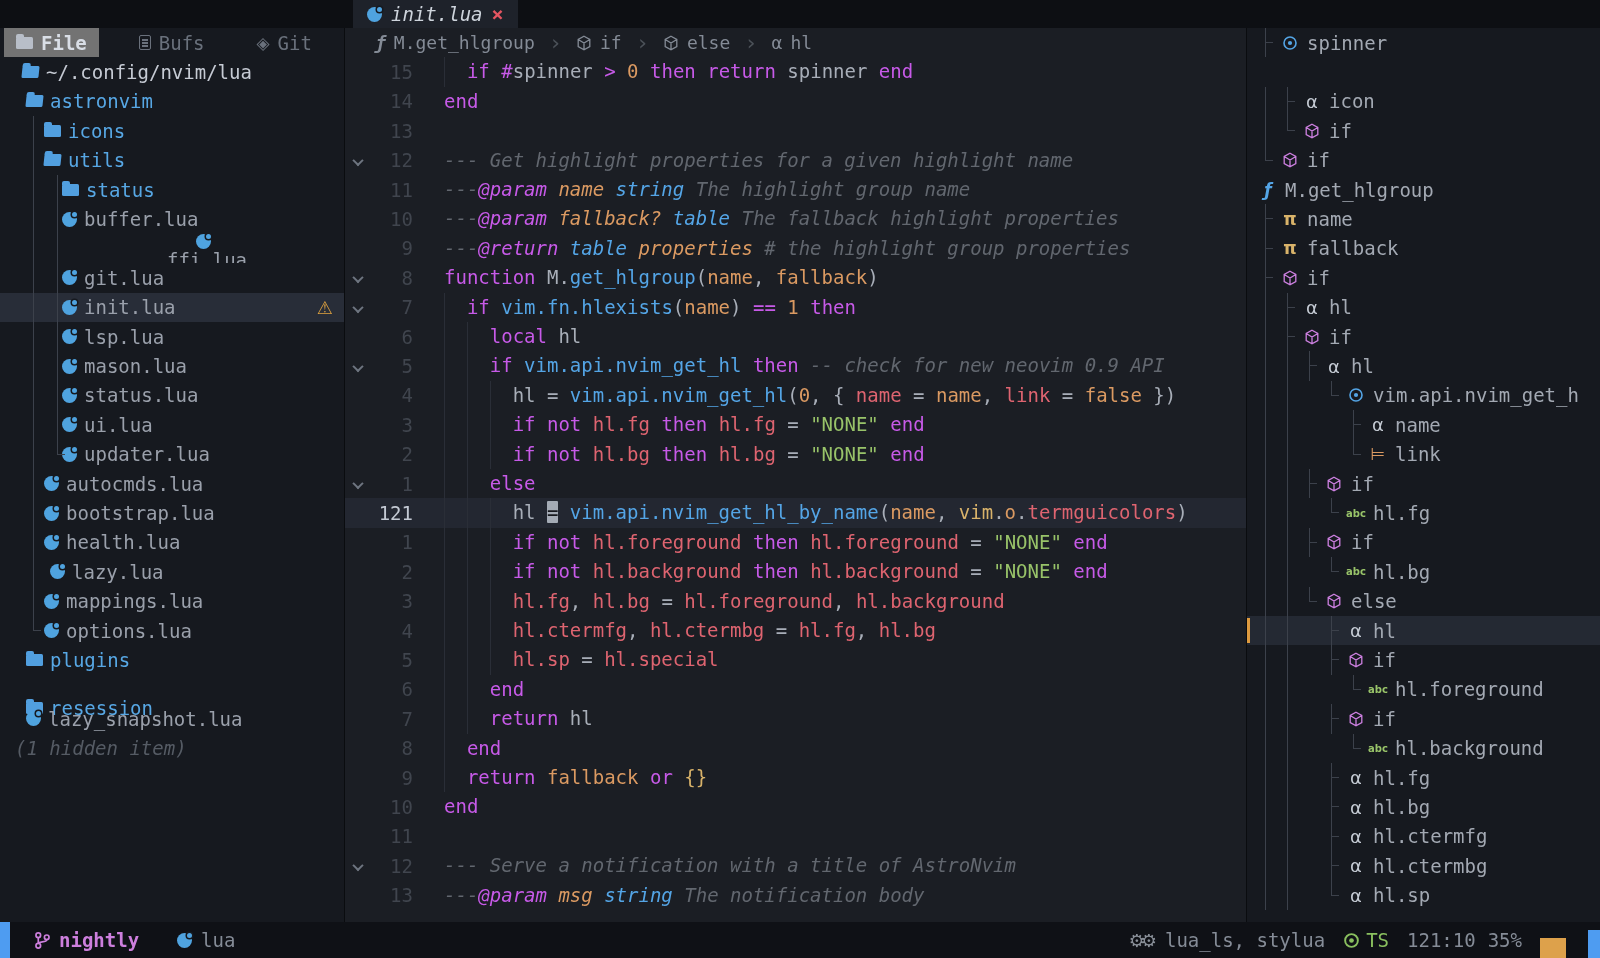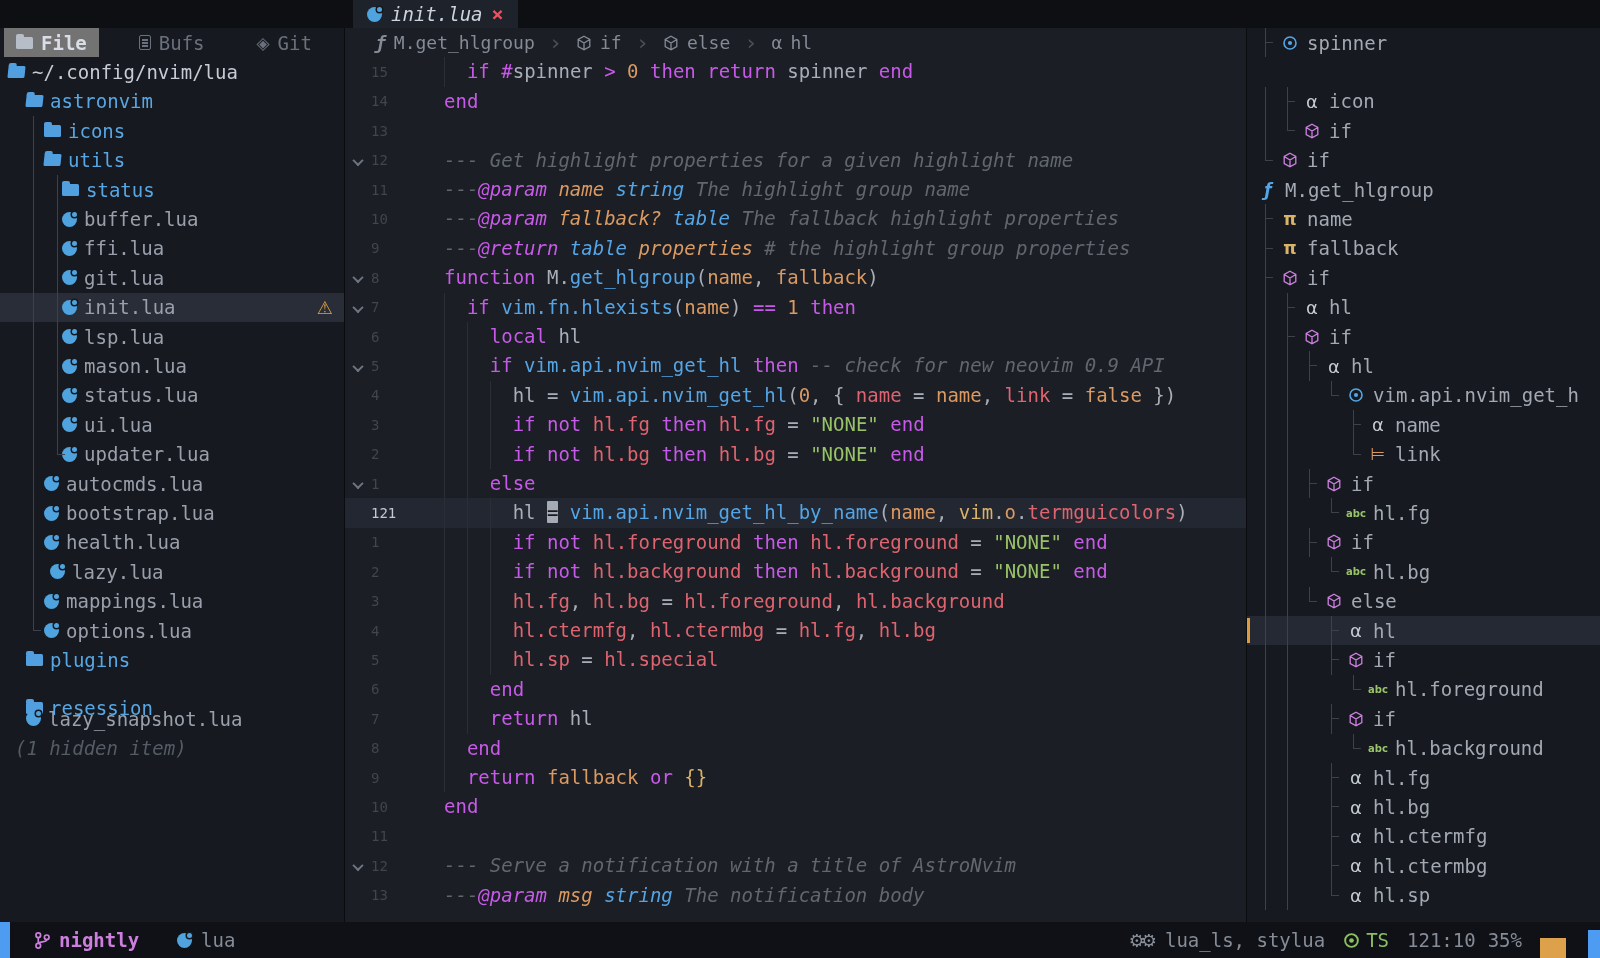--- a/index.html
+++ b/index.html
@@ -66,21 +66,21 @@
 
   
   #winbar{position:absolute;left:0;top:0;height:29.4px;display:flex;align-items:center;
     padding-left:30px;color:#848b96;font-size:18px;gap:8px;white-space:nowrap}
   #winbar .sep{color:#4b5158;font-size:22px;margin:0 6px;font-weight:200}
   .crow{position:absolute;left:0;width:901px;height:29.4px;display:flex;align-items:center}
   .crow.cursorline{background:var(--cursorline)}
   .fold{width:26px;text-align:center;flex:none}
   .fchev{display:inline-block;width:8px;height:8px;border-left:2px solid #6e7580;
     border-bottom:2px solid #6e7580;transform:rotate(-45deg) translate(1px,-1px)}
-  .lnum{width:42px;flex:none;text-align:left;color:var(--lnum);font-size:14px}
+  .lnum{width:42px;flex:none;text-align:right;color:var(--lnum);font-size:19px}
   .crow.cursorline .lnum{color:#c3c9d3}
   .ctext{flex:1;margin-left:31px;font-size:19px;color:var(--fg);white-space:pre;
     position:relative;overflow:hidden;line-height:29.4px}
   .ctext .ig{position:absolute;top:0;bottom:0;width:1px;background:var(--guide)}
   .c-kw{color:var(--purple)} .c-fn{color:var(--blue)} .c-or{color:var(--orange)}
   .c-rd{color:var(--red)} .c-gr{color:var(--green)} .c-yl{color:var(--yellow)}
   .c-cm{color:var(--comment);font-style:italic}
   .c-an{color:var(--purple);font-style:italic}
   .c-ty{color:var(--blue);font-style:italic}
   .c-oi{color:var(--orange);font-style:italic}
@@ -139,21 +139,21 @@
         <div class="ft-tab" style="margin-left: 28px;">
           <span class="ic-file"></span>
           <span>Bufs</span>
         </div>
         <div class="ft-tab" style="margin-left: 28px;">
           <span class="ic-git">◈</span>
           <span>Git</span>
         </div>
       </div>
     <div id="ft-items">
-        <div class="frow" style="top: 29.4px; padding-left: 8px;">
+        <div class="frow" style="top: 29.4px; padding-left: 22px;">
           <span class="ic-folder open"></span>
           <span class="lbl bright">~/.config/nvim/lua</span>
         </div>
         <div class="frow" style="top: 58.8px; padding-left: 26px;">
           <span class="ic-folder open"></span>
           <span class="lbl blue">astronvim</span>
         </div>
         <div class="frow" style="top: 88.2px; padding-left: 44px;">
           <span class="ic-folder"></span>
           <span class="lbl blue">icons</span>
@@ -163,21 +163,21 @@
           <span class="lbl blue">utils</span>
         </div>
         <div class="frow" style="top: 147px; padding-left: 62px;">
           <span class="ic-folder"></span>
           <span class="lbl blue">status</span>
         </div>
         <div class="frow" style="top: 176.4px; padding-left: 62px;">
           <span class="ic-lua"></span>
           <span class="lbl ">buffer.lua</span>
         </div>
-        <div class="frow" style="top: 205.8px; padding-left: 62px;">
+        <div class="frow" style="top: 205.8px; padding-left: 62px; flex-direction: column;">
           <span class="ic-lua"></span>
           <span class="lbl ">ffi.lua</span>
         </div>
         <div class="frow" style="top: 235.2px; padding-left: 62px;">
           <span class="ic-lua"></span>
           <span class="lbl ">git.lua</span>
         </div>
         <div class="frow sel" style="top: 264.6px; padding-left: 62px;">
           <span class="ic-lua"></span>
           <span class="lbl ">init.lua</span>

